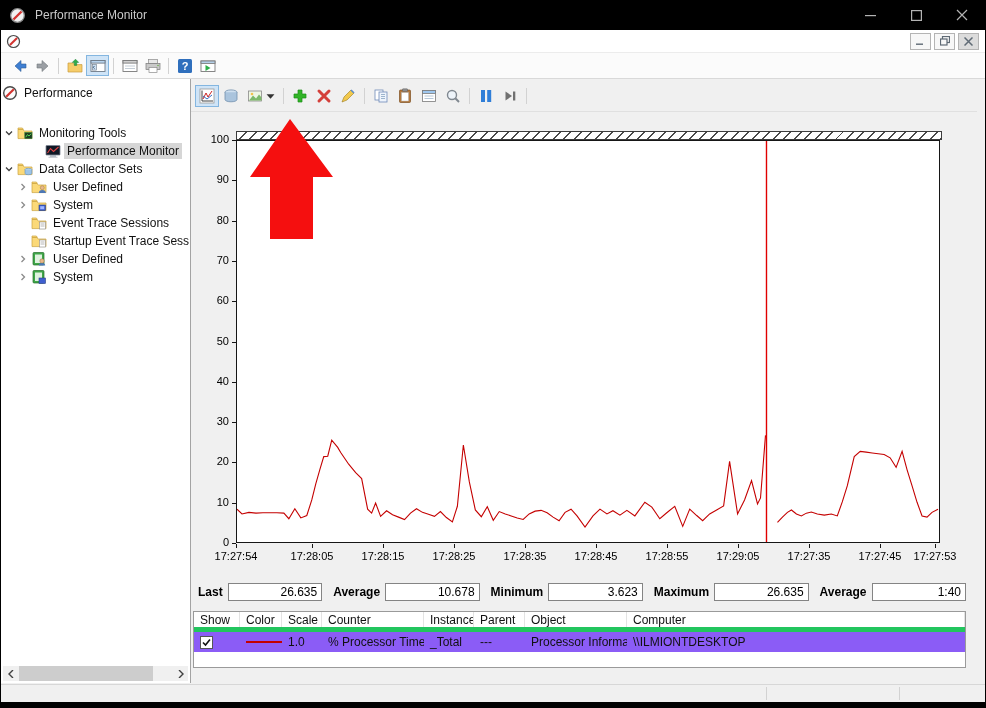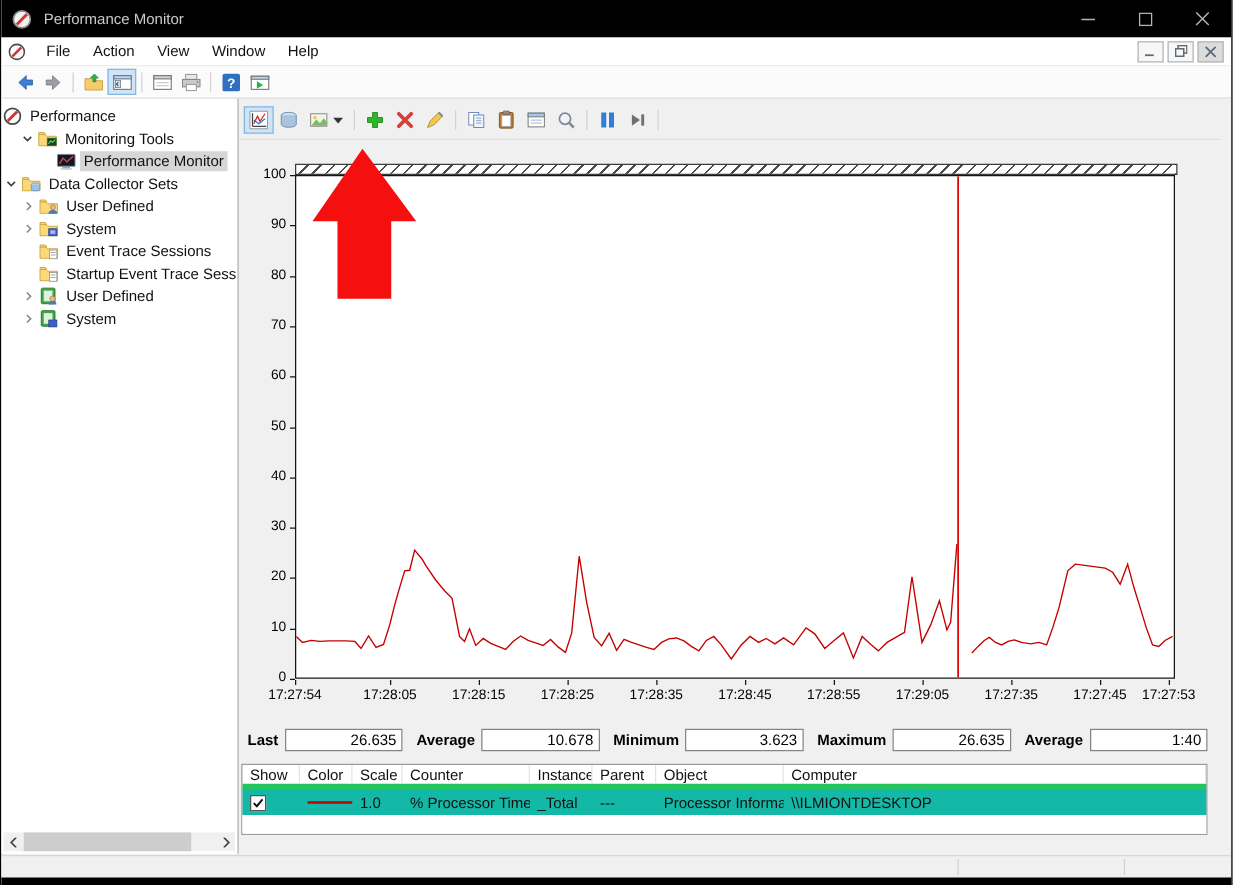--- a/index.html
+++ b/index.html
@@ -55,21 +55,21 @@
   .annot{position:absolute;left:0;top:0;width:300px;height:200px;pointer-events:none;}
   
   .stats{position:absolute;top:504px;left:7px;width:768px;display:flex;align-items:center;font-size:12px;color:#000;}
   .stat-lbl{font-weight:700;margin-right:5px;}
   .stat-box{flex:1;height:18px;line-height:16px;border:1px solid #848484;background:#fff;text-align:right;padding:0 4px;margin-right:11px;font-size:12px;}
   .stat-box.last{margin-right:0;}
   
   .ctable{position:absolute;top:532px;left:2px;width:773px;background:#fff;border:1px solid #9a9a9a;font-size:12px;color:#111;}
   .crow{display:flex;height:20px;align-items:center;}
   .crow.head{border-bottom:5px solid #22c55e;}
-  .crow.data{background:#14b8a6;}
+  .crow.data{background:#8b5cf6;}
   .ccell{height:100%;display:flex;align-items:center;padding-left:6px;overflow:hidden;white-space:nowrap;}
   .crow.head .ccell{border-right:1px solid #e3e3e3;}
   .cfill{height:15px;background:#fff;}
   .swatch{width:36px;height:2px;}
   .cbx{width:13px;height:13px;background:#fff;border:1px solid #555;display:flex;align-items:center;justify-content:center;}
   
   .statusbar{position:absolute;left:0;right:0;bottom:6px;height:18px;background:#f0f0f0;border-top:1px solid #d7d7d7;}
   .st-sep{position:absolute;top:2px;bottom:2px;width:1px;background:#d2d2d2;}
   .bottomedge{position:absolute;left:0;right:0;bottom:0;height:6px;background:#000;}
 </style>
@@ -101,21 +101,20 @@
           </svg>
       </div>
     </div>
   </div>
 
   <div class="menubar">
     <svg class="appicon" viewBox="0 0 16 16">
       <circle cx="8" cy="8" r="6.4" fill="#fdfdfd" stroke="#4a4a4a" stroke-width="1.3"></circle>
       <line x1="4.2" y1="11.8" x2="11.8" y2="4.2" stroke="#d23430" stroke-width="2.2"></line>
     </svg>
-    <span id="menu-items"><span class="menu-item">File</span><span class="menu-item">Action</span><span class="menu-item">View</span><span class="menu-item">Window</span><span class="menu-item">Help</span></span>
     <div class="mdi-btns">
       <div class="mdi-btn">
         <svg width="9" height="9" viewBox="0 0 9 9">
             <rect x="0" y="6.5" width="7" height="1.4" fill="#5f6a75"></rect>
           </svg>
       </div>
       <div class="mdi-btn">
         <svg width="10" height="10" viewBox="0 0 10 10">
           <rect x="2.5" y="0.5" width="7" height="6" fill="none" stroke="#5f6a75" stroke-width="1.2"></rect>
           <rect x="0.5" y="3" width="6.5" height="6" fill="#f7f7f7" stroke="#5f6a75" stroke-width="1.2"></rect>
@@ -191,21 +190,21 @@
   <div class="content">
 
     <div class="tree" id="tree-panel">
       <div class="tree-row" style="padding-left: 1px;">
           <span class="tree-ico"><svg viewBox="0 0 16 16" width="16" height="16">
               <circle cx="8" cy="8" r="6.3" fill="#fdfdfd" stroke="#4a4a4a" stroke-width="1.4"></circle>
               <line x1="4.2" y1="11.8" x2="11.8" y2="4.2" stroke="#d23430" stroke-width="2.2"></line>
             </svg></span>
           <span class="tree-lbl">Performance</span>
         </div>
-        <div class="tree-row" style="padding-left: 16px;">
+        <div class="tree-row" style="padding-left: 3px; margin-top: 22px;">
           <span class="tree-chev">
             <svg width="10" height="10" viewBox="0 0 10 10">
               <path d="M2 3.5 L5 6.5 L8 3.5" fill="none" stroke="#404040" stroke-width="1.3"></path>
             </svg>
           </span>
           <span class="tree-ico"><svg viewBox="0 0 16 16" width="16" height="16">
               <path d="M1 4.5 L5.8 4.5 L7.2 6 L15 6 L15 13.6 L1 13.6 Z" fill="#fbd978" stroke="#caa23c" stroke-width=".7"></path>
               <path d="M1 4.5 L1 3 L5.4 3 L6.4 4.5 Z" fill="#fbd978" stroke="#caa23c" stroke-width=".7"></path>
               <rect x="7.8" y="7.5" width="7.2" height="6.1" fill="#1d3a22" stroke="#2c7d36" stroke-width=".6"></rect>
               <polyline points="8.8,12.2 10.4,9.6 12,11 14.2,8.7" stroke="#52d452" stroke-width="1" fill="none"></polyline>

